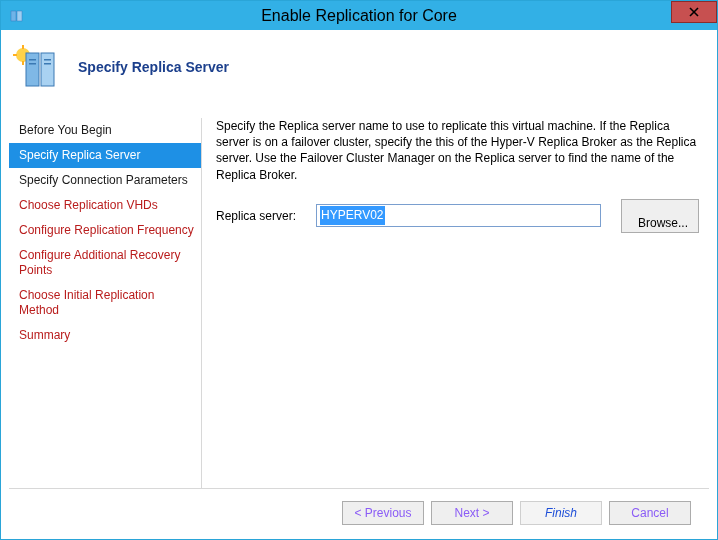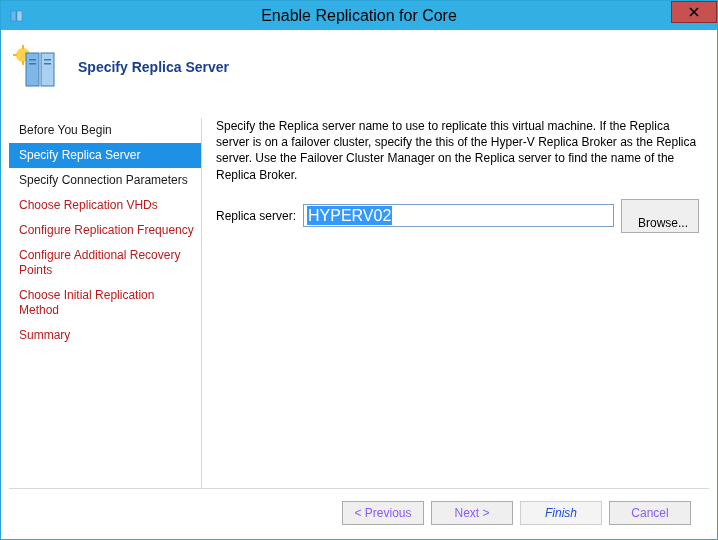--- a/index.html
+++ b/index.html
@@ -114,33 +114,33 @@
     }
     .main-text {
       font-size: 12px;
       color: #000;
       line-height: 1.35;
       margin-bottom: 16px;
     }
     .field-row {
       display: flex;
       align-items: center;
-      gap: 7px;
+      gap: 20px;
     }
     .field-label {
       font-size: 12px;
       color: #000;
       white-space: nowrap;
     }
     .field-input {
       flex: 1;
       height: 23px;
       border: 1px solid #7a9fcf;
       padding: 0 3px;
-      font-size: 16px;
+      font-size: 12px;
       outline: none;
     }
     .field-input .selected-text {
       background: #3399ff;
       color: #fff;
       padding: 0 1px;
       display: inline-block;
       line-height: 19px;
       margin-top: 1px;
     }

